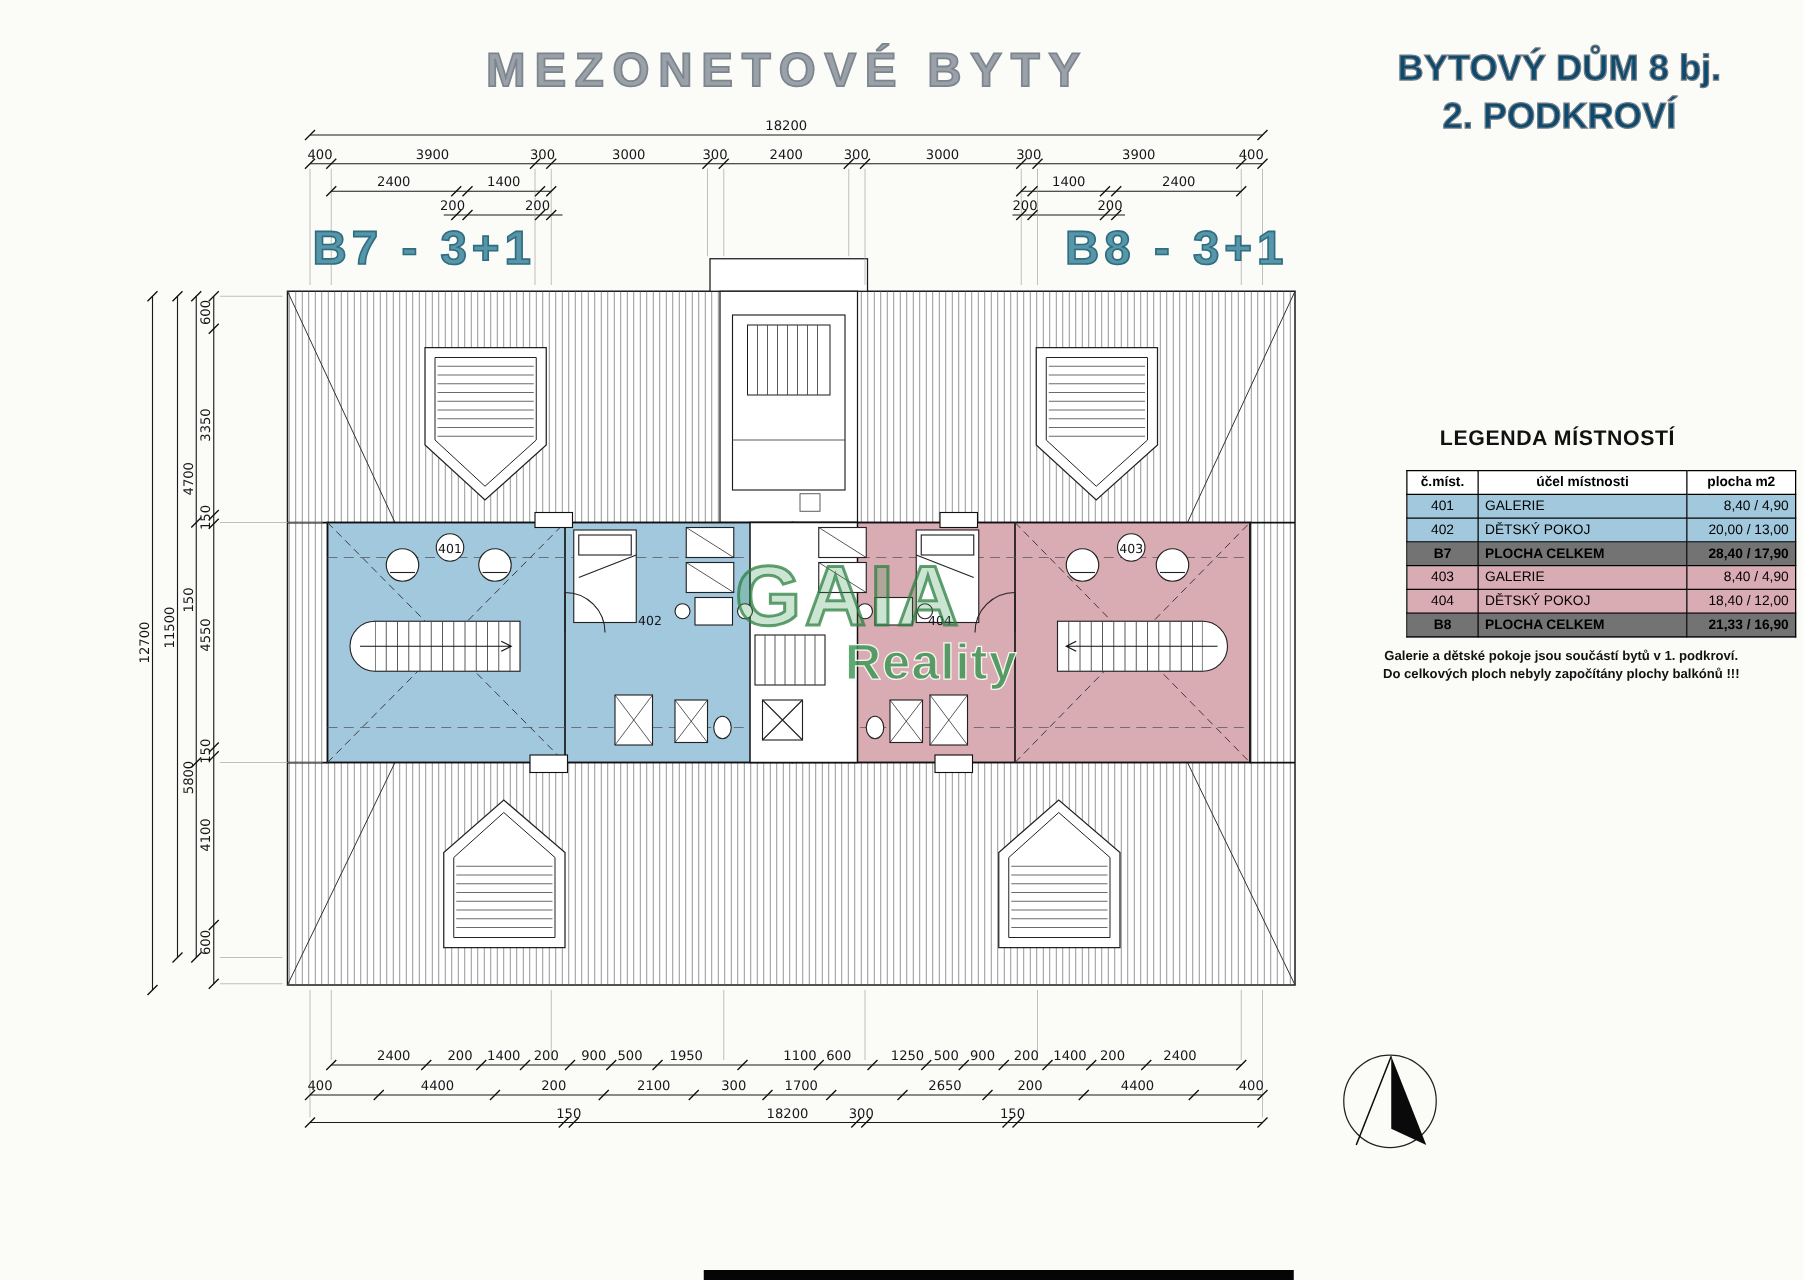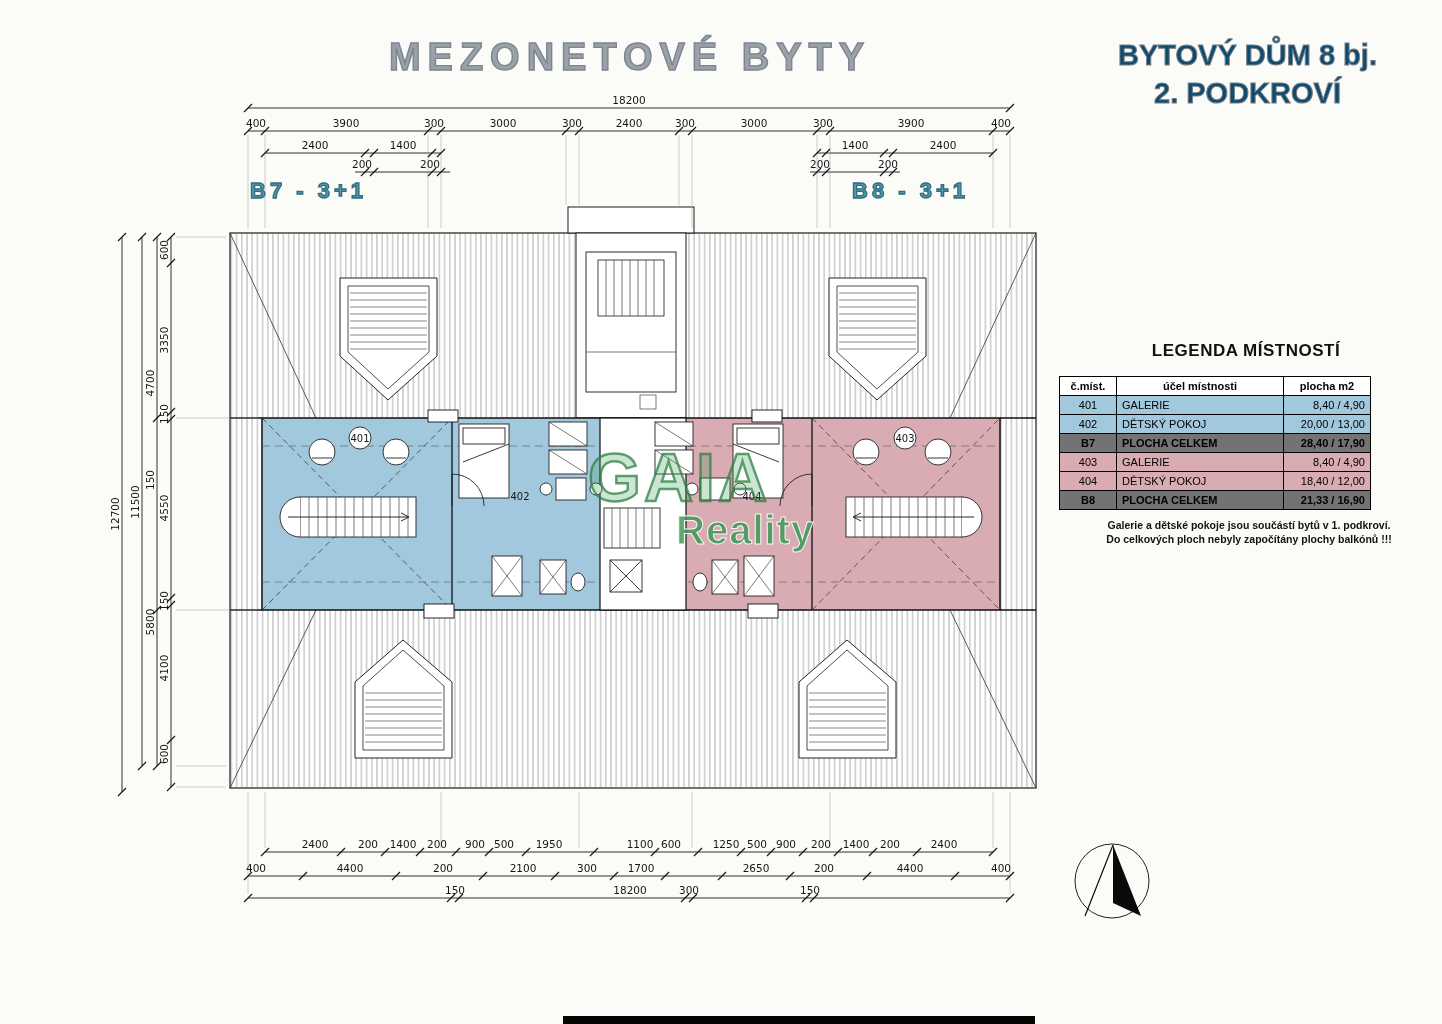--- a/index.html
+++ b/index.html
@@ -8,28 +8,28 @@
   svg{position:absolute;left:0;top:0;}
   svg text{font:10.5px "DejaVu Sans",sans-serif;fill:#15151a;}
   svg text.roomnum{font-size:10px;}
 
   .main-title{position:absolute;left:380px;top:36px;width:500px;text-align:center;
     font-size:38px;font-weight:bold;letter-spacing:7px;color:#9aa1a9;
     -webkit-text-stroke:1.4px #7d858e;}
   .header-right{position:absolute;left:1075px;top:36px;width:345px;text-align:center;
     font-size:29px;font-weight:bold;line-height:38px;color:#0c4a6e;
     -webkit-text-stroke:1px #757d87;}
-  .unit-label{position:absolute;font-size:22px;font-weight:bold;letter-spacing:4px;
+  .unit-label{position:absolute;font-size:38px;font-weight:bold;letter-spacing:4px;
     color:#5795a8;-webkit-text-stroke:1.3px #2f6e81;}
   .unit-label.b7{left:250px;top:178px;}
   .unit-label.b8{left:852px;top:178px;}
 
   .legend-title{position:absolute;left:1100px;top:341px;width:292px;text-align:center;
     font-size:17px;font-weight:bold;color:#111;letter-spacing:0.5px;}
-  .legend-table-wrap{position:absolute;left:1059px;top:376px;}
+  .legend-table-wrap{position:absolute;left:1125px;top:376px;}
   table.legend{border-collapse:collapse;font-size:11px;color:#000;background:#fff;}
   table.legend td,table.legend th{border:1px solid #000;height:16px;padding:1px 5px;white-space:nowrap;}
   table.legend th{font-weight:bold;text-align:center;}
   .col-id{width:46px;text-align:center;}
   .col-name{width:156px;text-align:left;padding-left:10px;}
   .col-area{width:76px;text-align:right;}
   tr.row-blue td{background:#a2c8de;}
   tr.row-pink td{background:#d9abb2;}
   tr.row-total td{font-weight:bold;background:#737373;}
   .legend-notes{position:absolute;left:1090px;top:518px;width:318px;text-align:center;

